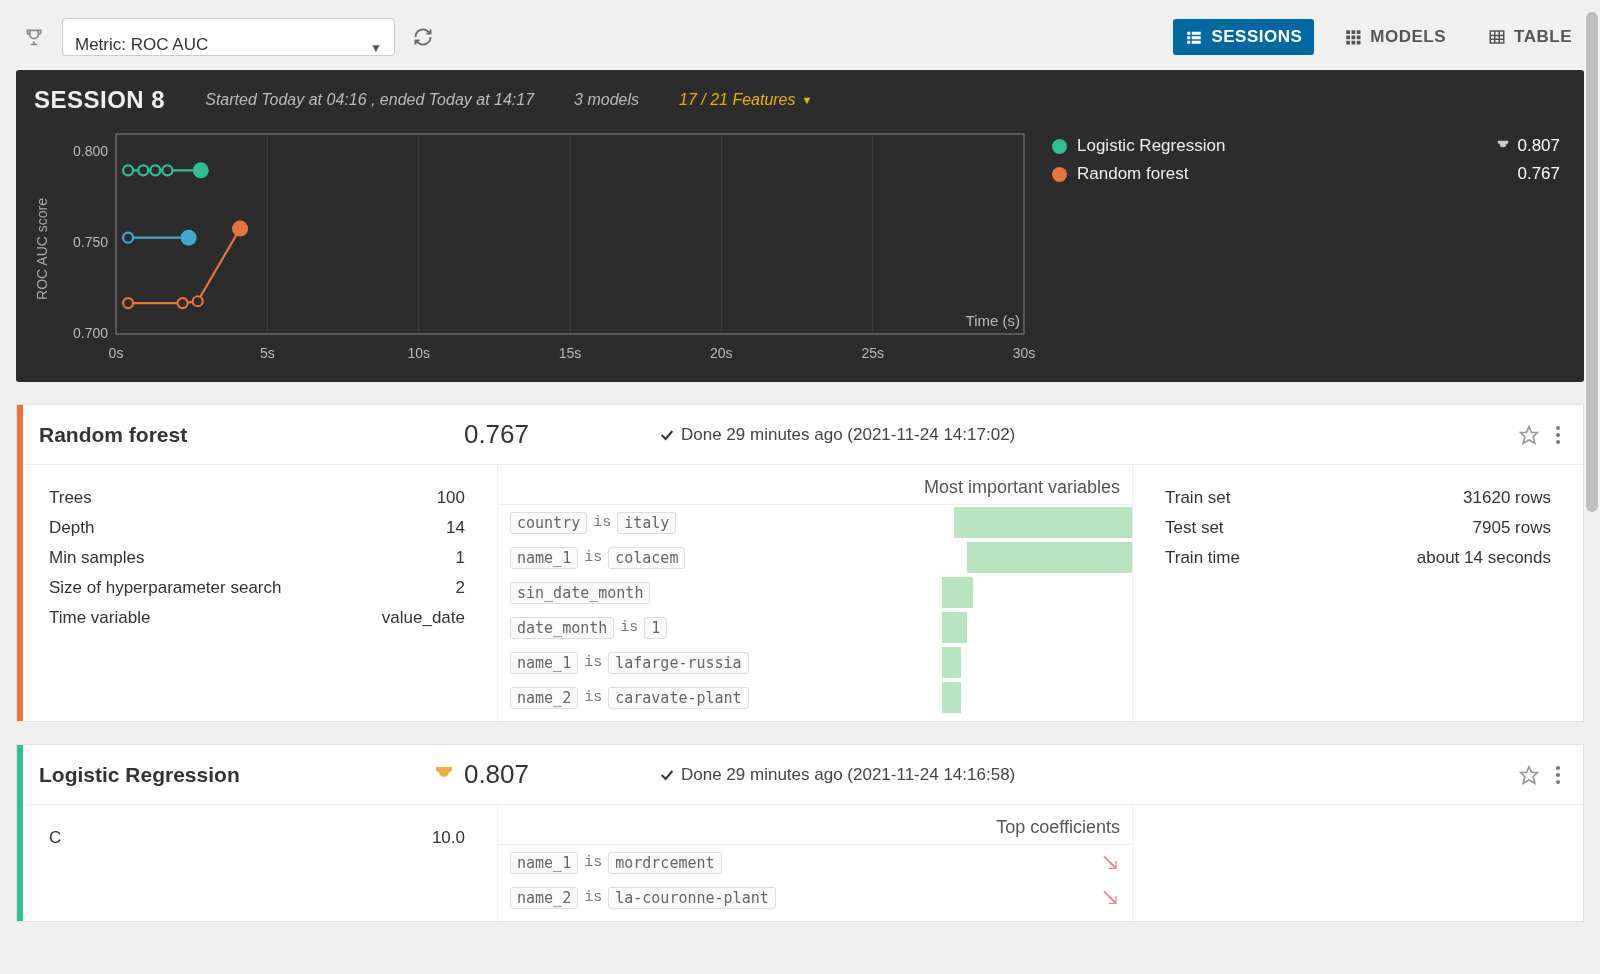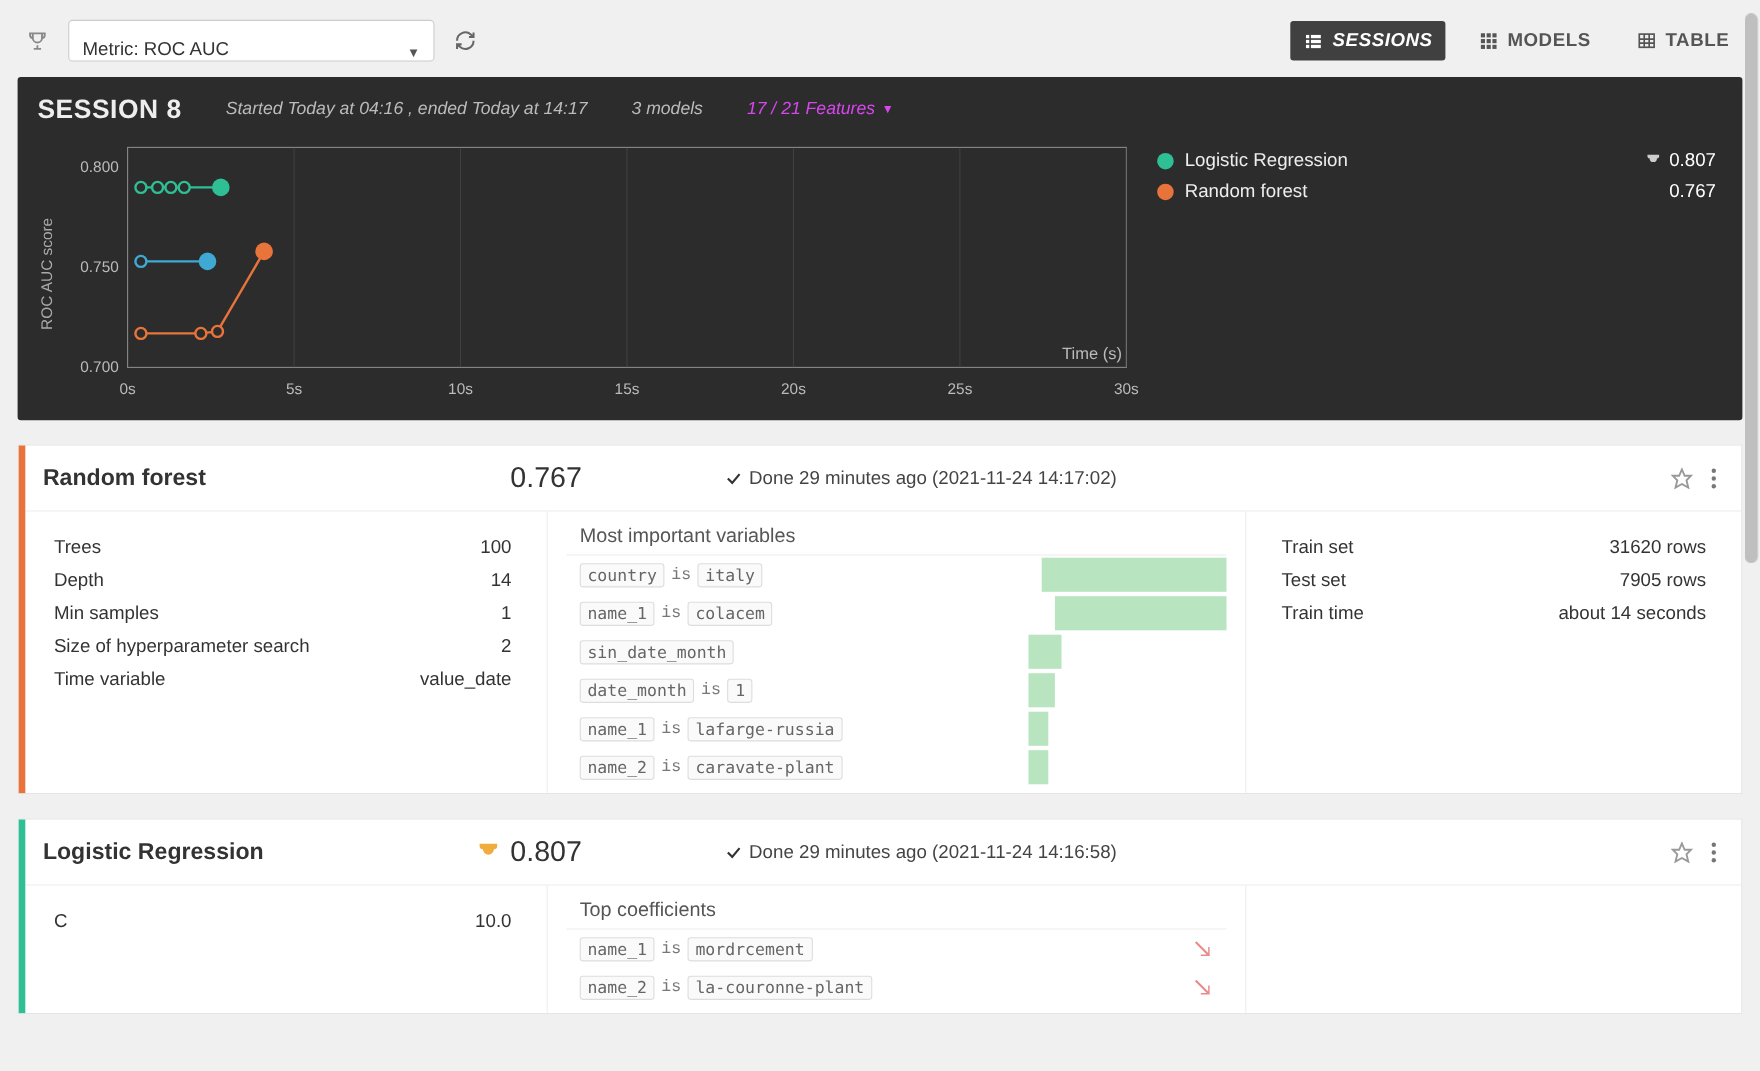--- a/index.html
+++ b/index.html
@@ -8,30 +8,30 @@
 
 
 .topbar { display: flex; align-items: center; justify-content: space-between; padding: 8px 0 14px; }
 .topbar-left { display: flex; align-items: center; gap: 10px; }
 .trophy-btn { width: 36px; height: 38px; display:flex; align-items:center; justify-content:center; color:#777; }
 .metric-select { border:1px solid #ccc; background:#fff; border-radius:4px; height:38px; width:333px; display:flex; align-items:flex-end; padding:0 12px; justify-content:space-between; color:#333; font-size:17px;}
 .metric-select .caret { font-size:12px; color:#555;}
 .refresh-btn { width:36px; height:38px; display:flex; align-items:center; justify-content:center; color:#555; }
 .topbar-right { display:flex; gap:18px; align-items:center; }
 .view-btn { display:flex; align-items:center; gap:8px; font-weight:700; color:#555; font-size:17px; padding:8px 12px; letter-spacing:0.5px; }
-.view-btn.active { background:#404040; color:#fff; border-radius:3px;font-style:italic; }
+.view-btn.active { background:#0369a1; color:#fff; border-radius:3px; }
 svg { display:block; }
 
 
 .session-panel { background:#2c2c2c; color:#eee; border-radius:3px; padding:12px 18px 8px; }
 .session-head { display:flex; align-items:center; gap:40px; font-size:16px; padding:4px 0 10px; }
 .session-title { font-size:24px; font-weight:700; letter-spacing:0.5px; }
 .session-sub { color:#bbb; font-style:italic; }
 .session-meta { color:#bbb; font-style:italic; }
-.feat-link { color:#d946ef; font-style:italic; display:flex; align-items:center; gap:6px;}
+.feat-link { color:#eab308; font-style:italic; display:flex; align-items:center; gap:6px;}
 
 .session-body { display:flex; gap:10px; }
 .chart-wrap { display:flex; gap:6px; flex:0 0 1000px; }
 .y-title { writing-mode:vertical-rl; transform:rotate(180deg); color:#aaa; font-size:14px; align-self:center;}
 .chart-box { position:relative; }
 .legend { flex:1; padding:8px 6px; }
 .legend-row { display:flex; align-items:center; justify-content:space-between; font-size:17px; padding:4px 0; }
 .legend-left { display:flex; align-items:center; gap:10px;}
 .dot { width:15px; height:15px; border-radius:50%; }
 .legend-score { display:flex; align-items:center; gap:6px; color:#fff; }
@@ -40,21 +40,21 @@
 .model-card { background:#fff; border:1px solid #e3e3e3; margin-top:22px; position:relative; }
 .model-card .stripe { position:absolute; left:0; top:0; bottom:0; width:6px; }
 .mc-head { display:flex; align-items:center; padding:14px 22px; border-bottom:1px solid #eee; }
 .mc-name { font-size:21px; font-weight:700; flex:0 0 340px;}
 .mc-score { font-size:26px; font-weight:400; flex:0 0 150px; text-align:right; display:flex; gap:8px; align-items:center; justify-content:flex-end;}
 .mc-status { flex:1; text-align:left; padding-left:130px; color:#444; font-size:17px; display:flex; align-items:center; gap:6px;}
 .mc-actions { display:flex; gap:16px; color:#888; }
 .mc-body { display:flex; }
 .mc-col { padding:18px 32px; }
 .mc-col.params { flex:0 0 480px; }
-.mc-col.vars { flex:1; border-left:1px solid #eee; border-right:1px solid #eee; padding:12px 17px 6px; }
+.mc-col.vars { flex:1; border-left:1px solid #eee; border-right:1px solid #eee; padding:12px 0 6px;text-align:right; }
 .mc-col.stats { flex:0 0 450px; }
 .param-row, .stat-row { display:flex; justify-content:space-between; font-size:17px; padding:5px 0; }
 .param-val, .stat-val { font-weight:400; }
 .vars h4 { font-weight:400; font-size:18px; color:#555; padding:0 12px 6px; border-bottom:1px solid #eee;}
 .var-row { display:flex; align-items:center; height:35px; border-bottom:0px solid #f3f3f3; position:relative; padding:0 12px;}
 .var-bar { position:absolute; right:0; top:2px; bottom:2px; background:#b8e4c0; }
 .var-codes { position:relative; display:flex; gap:4px; align-items:center; font-family: "SFMono-Regular", Consolas, monospace; font-size:15px; z-index:1;}
 .code { background:#fafafa; border:1px solid #ddd; border-radius:3px; padding:1px 6px; color:#666;}
 .is-txt { color:#777; font-family:Liberation Mono, monospace; padding:0 2px;}
 .arrow-down { color:#e96a6a; font-size:22px;}

